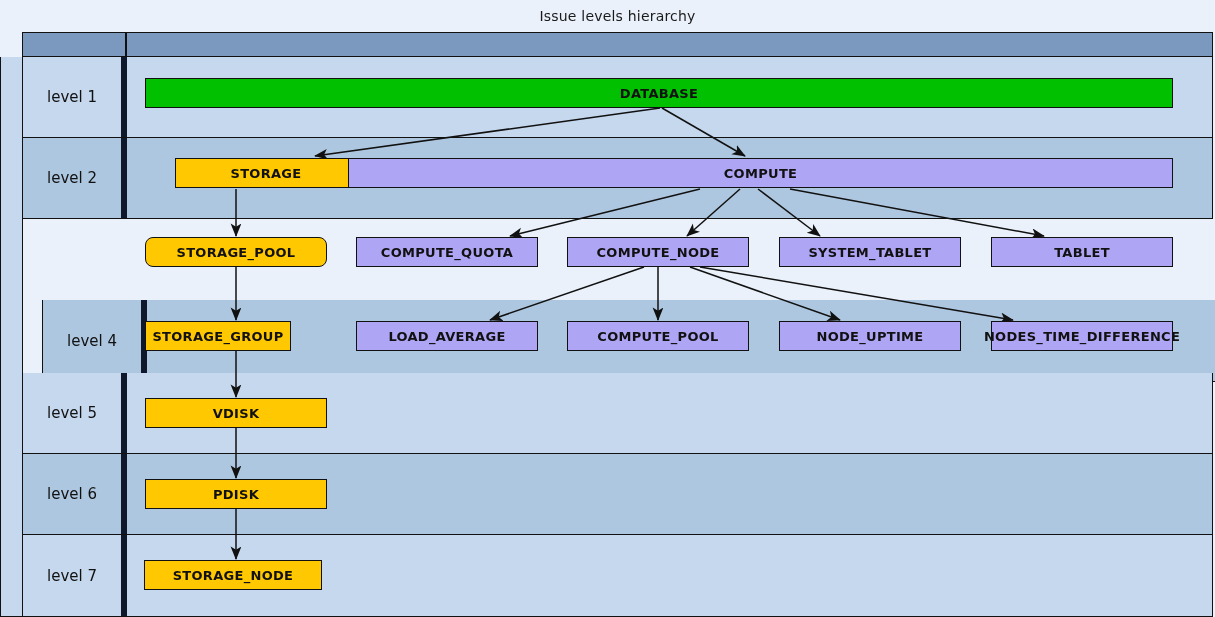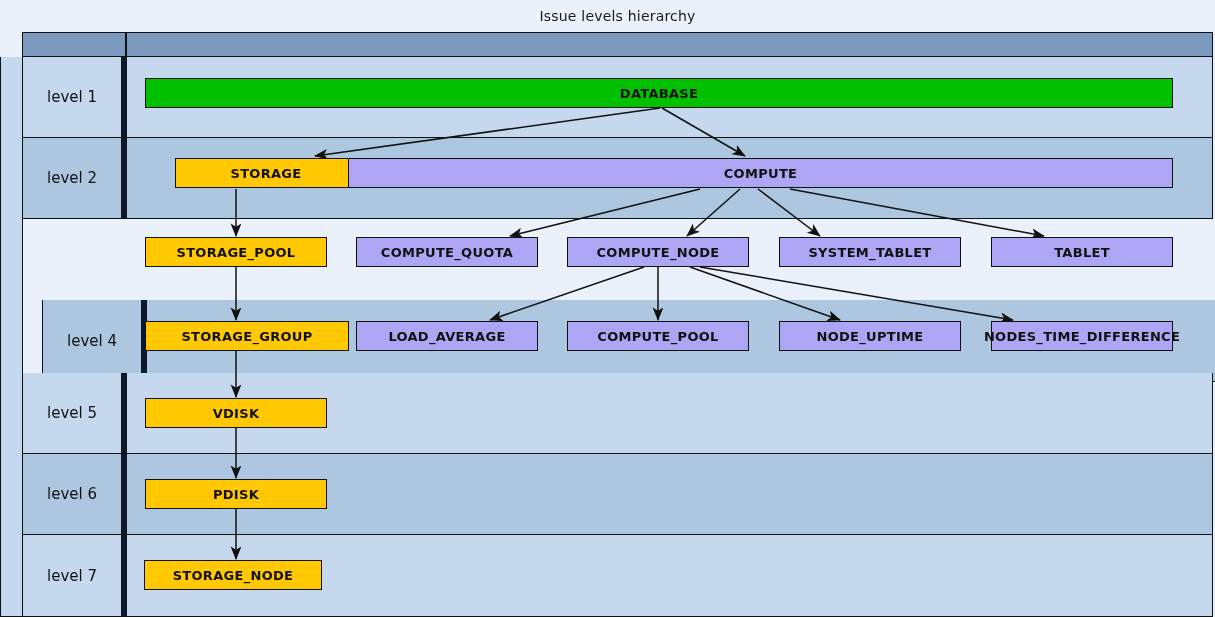--- a/index.html
+++ b/index.html
@@ -191,37 +191,37 @@
     <span>DATABASE</span>
   </div>
 
   <div class="node yellow" style="left:145px; top:158px; width:182px;margin-left:30px;">
     <span>STORAGE</span>
   </div>
   <div class="node purple" style="left:348px; top:158px; width:825px;">
     <span>COMPUTE</span>
   </div>
 
-  <div class="node yellow" style="left:145px; top:237px; width:182px;">
+  <div class="node yellow" style="left:145px; top:237px; width:182px;border-radius:8px;">
     <span>STORAGE_POOL</span>
   </div>
   <div class="node purple" style="left:567px; top:237px; width:182px;">
     <span>COMPUTE_NODE</span>
   </div>
   <div class="node purple" style="left:356px; top:237px; width:182px;">
     <span>COMPUTE_QUOTA</span>
   </div>
   <div class="node purple" style="left:779px; top:237px; width:182px;">
     <span>SYSTEM_TABLET</span>
   </div>
   <div class="node purple" style="left:991px; top:237px; width:182px;">
     <span>TABLET</span>
   </div>
 
-  <div class="node yellow" style="left:145px; top:321px; width:204px;">
+  <div class="node yellow" style="left:145px; top:321px; width:146px;">
     <span>STORAGE_GROUP</span>
   </div>
   <div class="node purple" style="left:356px; top:321px; width:182px;">
     <span>LOAD_AVERAGE</span>
   </div>
   <div class="node purple" style="left:567px; top:321px; width:182px;">
     <span>COMPUTE_POOL</span>
   </div>
   <div class="node purple" style="left:779px; top:321px; width:182px;">
     <span>NODE_UPTIME</span>

